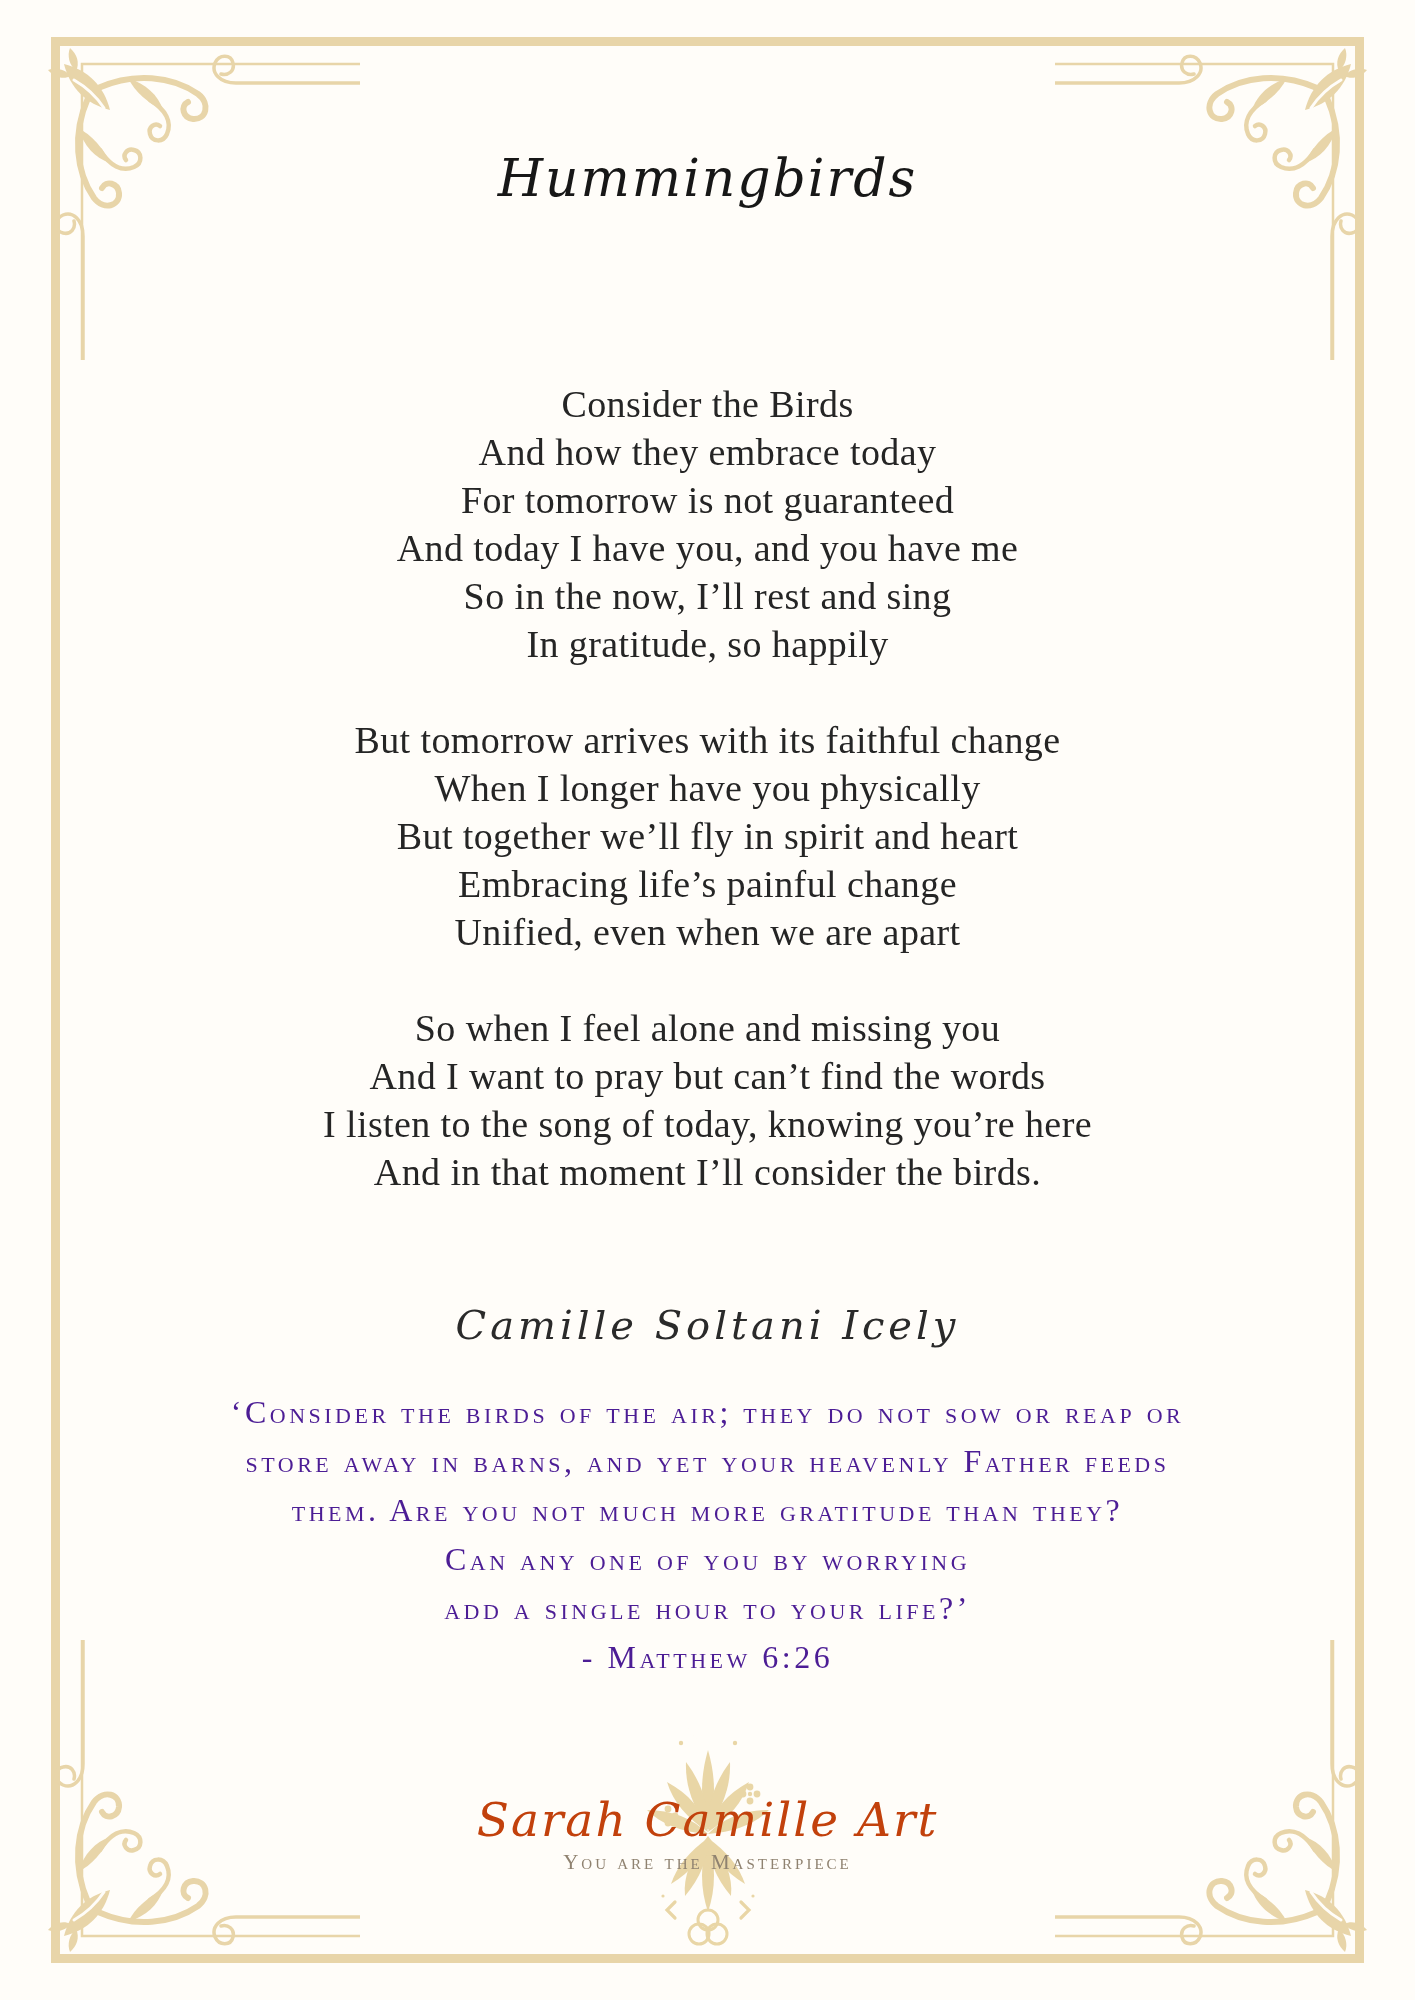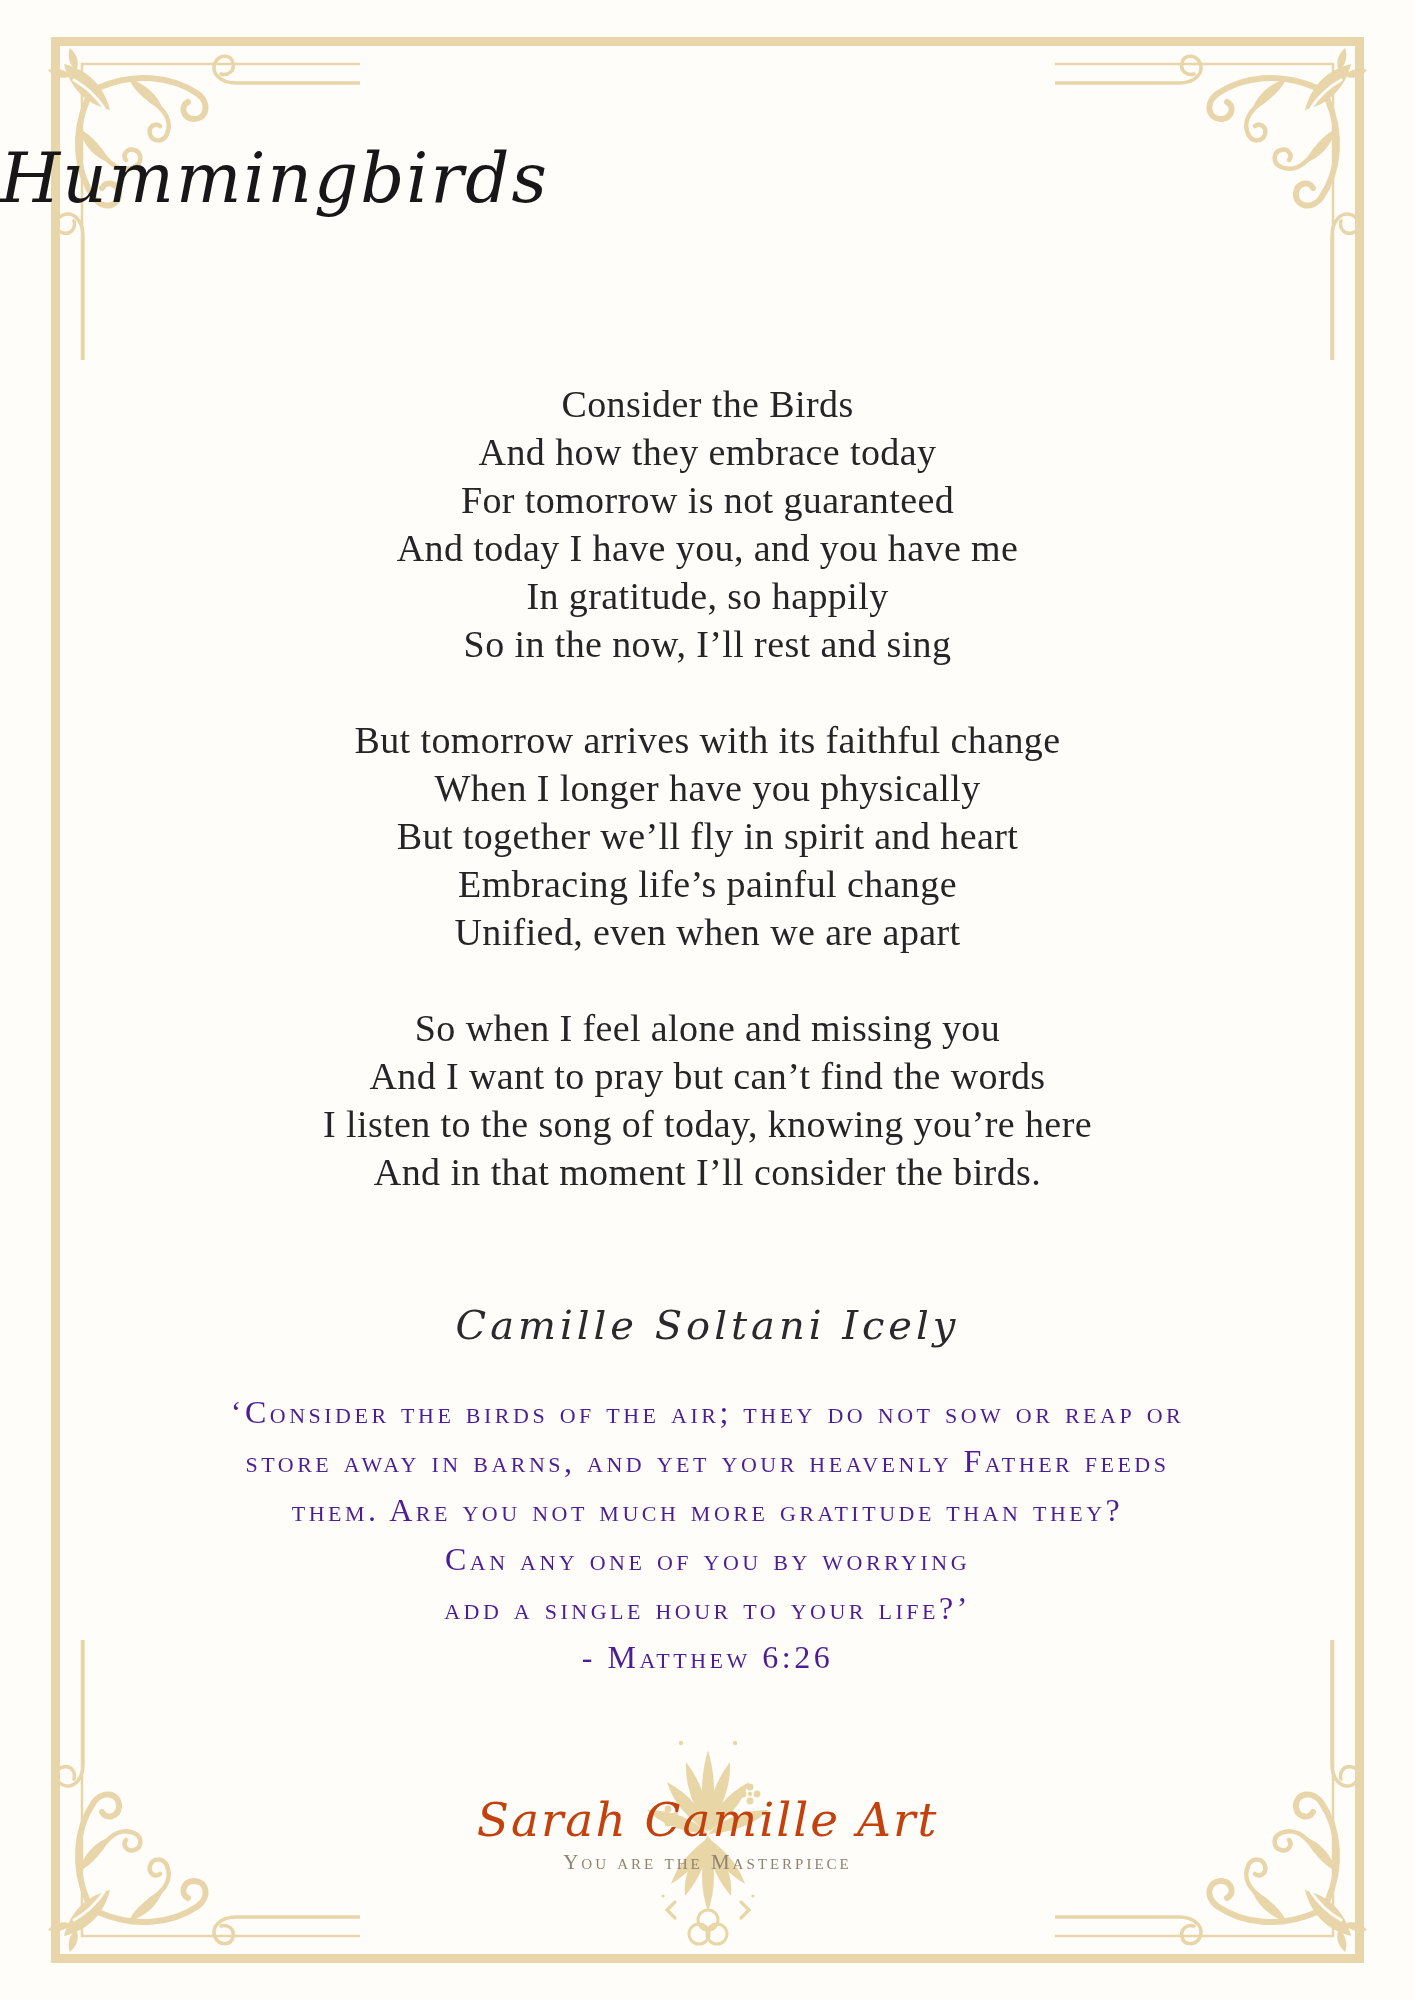--- a/index.html
+++ b/index.html
@@ -19,23 +19,24 @@
     pointer-events:none;
   }
   .corner{position:absolute;width:360px;height:360px;}
   .corner.tl{top:0;left:0;}
   .corner.tr{top:0;right:0;transform:scaleX(-1);}
   .corner.bl{bottom:0;left:0;transform:scaleY(-1);}
   .corner.br{bottom:0;right:0;transform:scale(-1,-1);}
   
   .title{
     position:absolute;top:118px;left:0;width:100%;
+    text-align:center;
     font-family:"DejaVu Serif", serif;
     font-style:italic;
-    font-size:69px;line-height:120px;
+    font-size:52px;line-height:120px;
     letter-spacing:2px;
     color:#171717;
   }
   .poem{
     position:absolute;top:380px;left:0;width:100%;
     text-align:center;
     font-size:38px;line-height:48px;
     font-weight:300;
     letter-spacing:0.4px;
     color:#252525;
@@ -130,22 +131,22 @@
     </svg>
 
   <div class="title">Hummingbirds</div>
 
   <div class="poem">
     <div class="stanza">
       <div>Consider the Birds</div>
       <div>And how they embrace today</div>
       <div>For tomorrow is not guaranteed</div>
       <div>And today I have you, and you have me</div>
+      <div>So in the now, I’ll rest and sing</div>
       <div>In gratitude, so happily</div>
-      <div>So in the now, I’ll rest and sing</div>
     </div>
     <div class="stanza">
       <div>But tomorrow arrives with its faithful change</div>
       <div>When I longer have you physically</div>
       <div>But together we’ll fly in spirit and heart</div>
       <div>Embracing life’s painful change</div>
       <div>Unified, even when we are apart</div>
     </div>
     <div class="stanza">
       <div>So when I feel alone and missing you</div>

